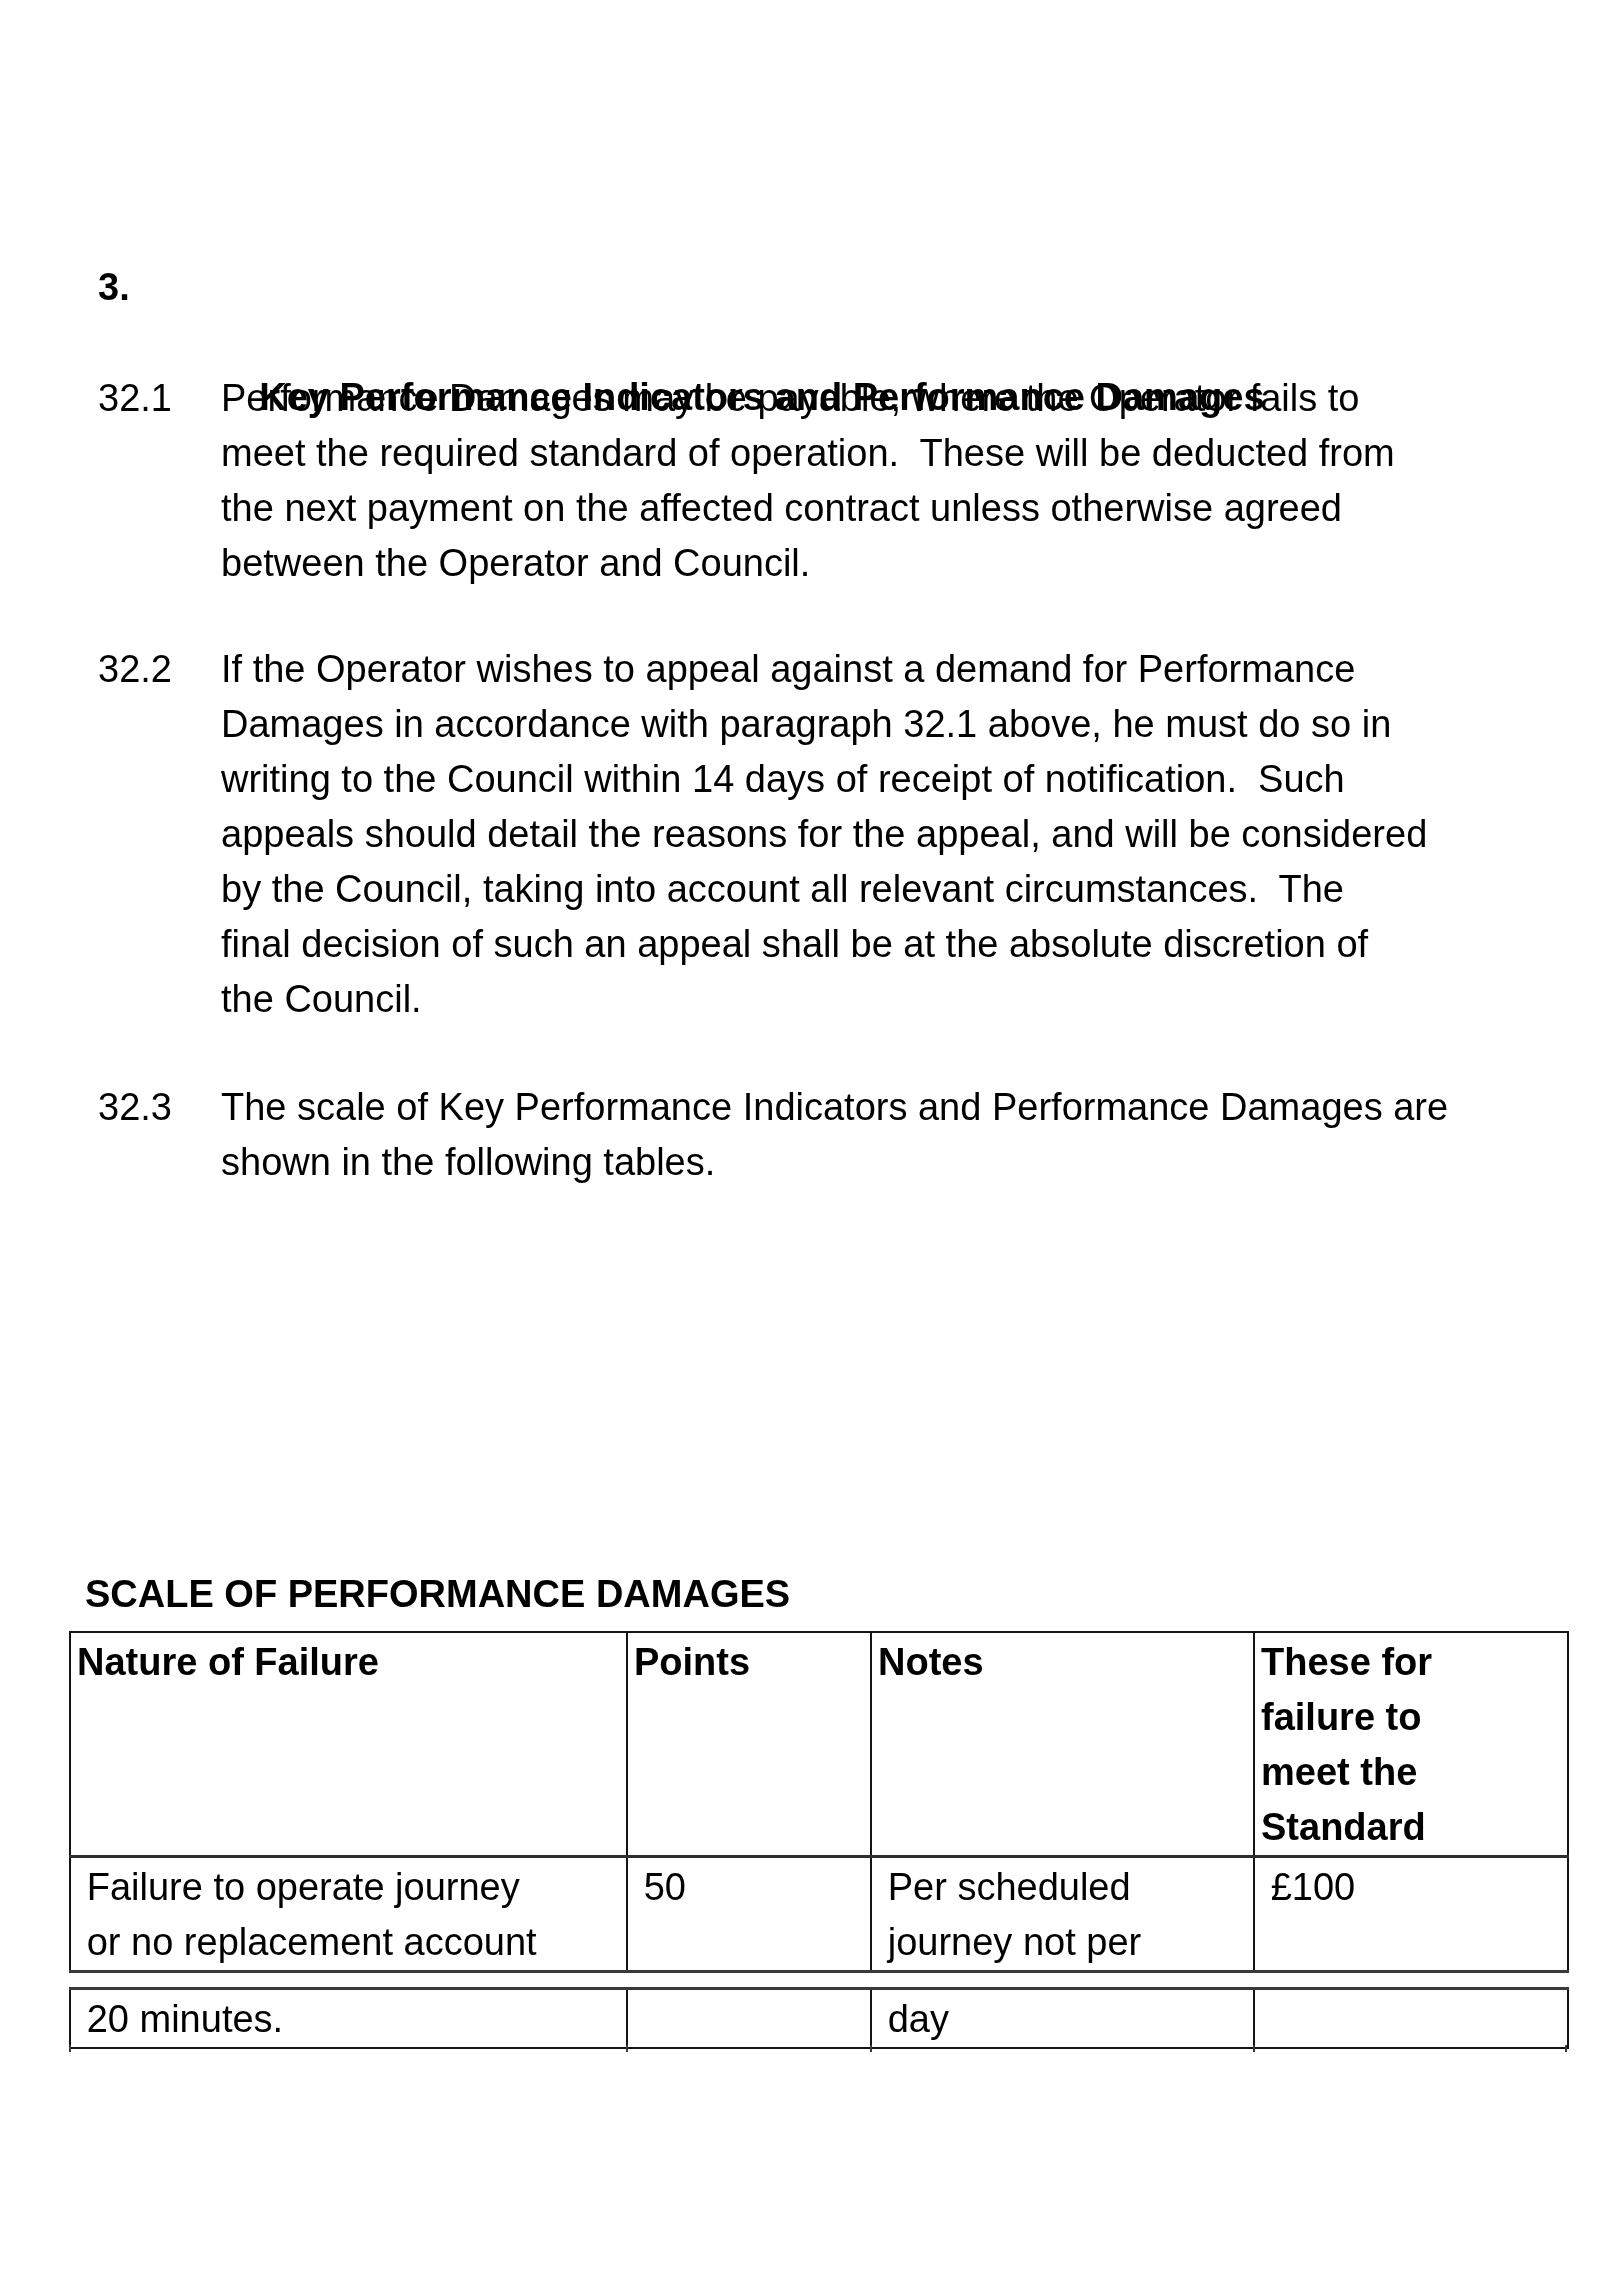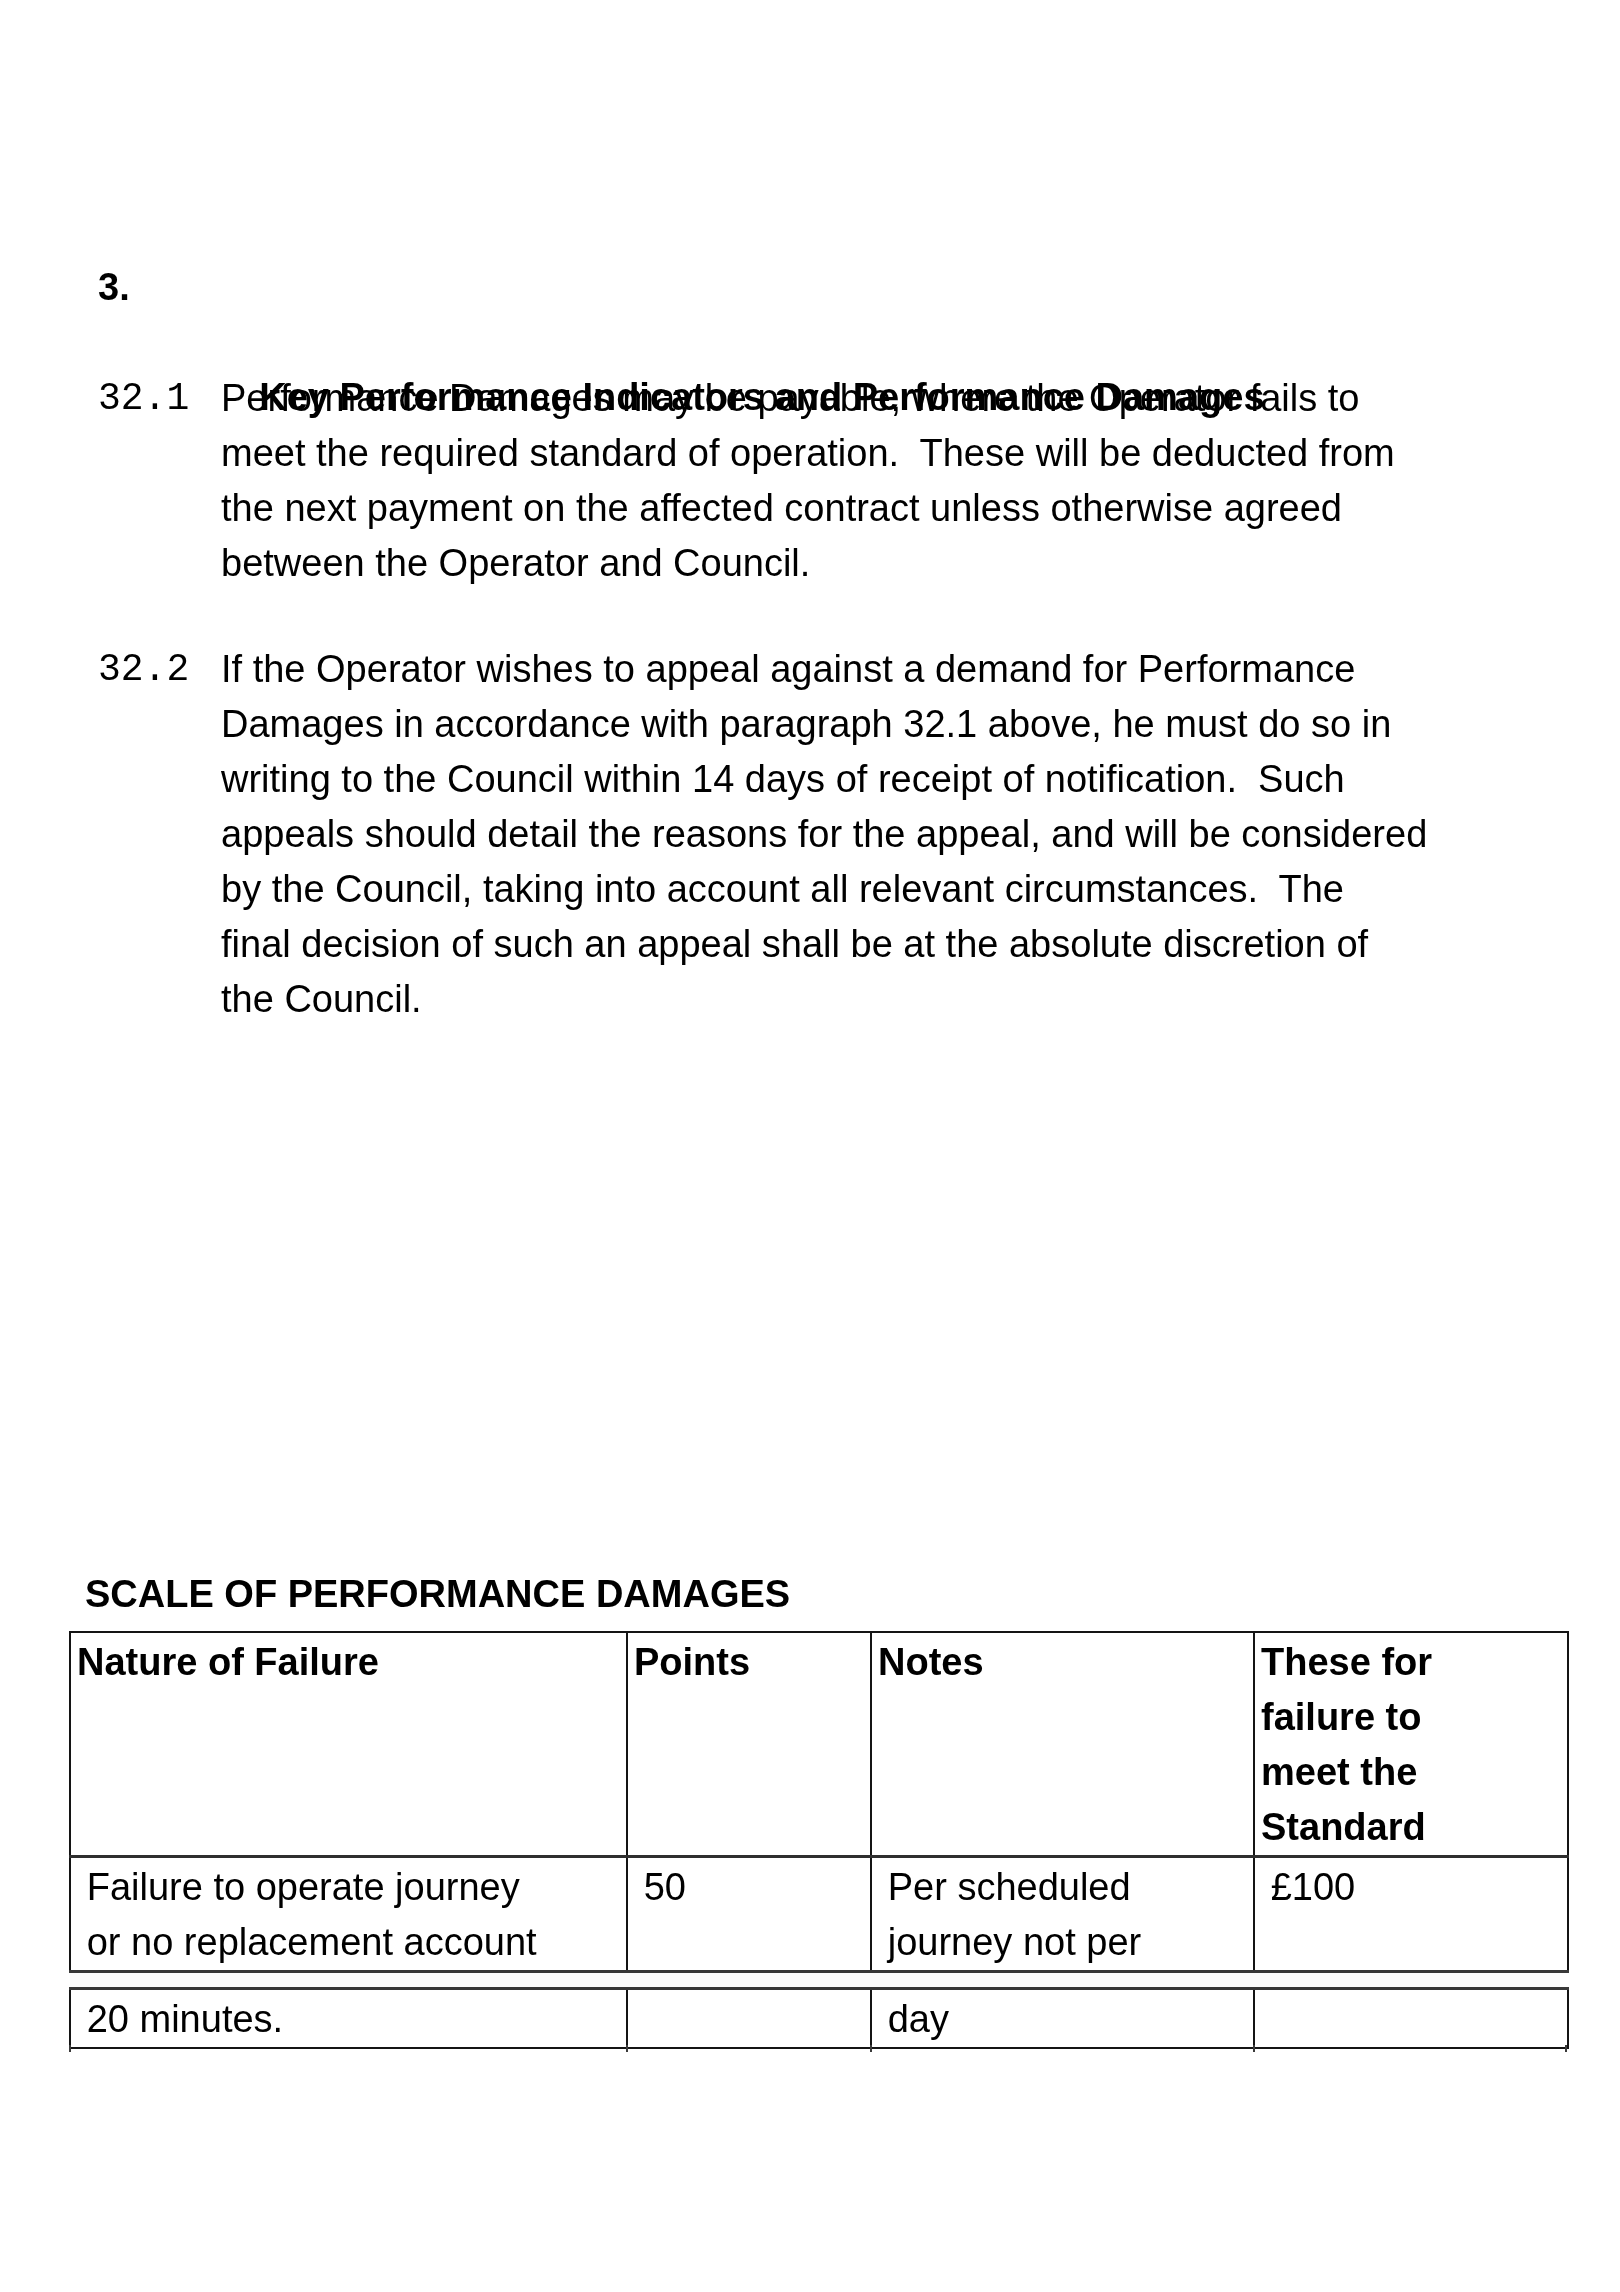--- a/index.html
+++ b/index.html
@@ -26,21 +26,21 @@
     left: 0;
     top: 0;
   }
   .section-heading .htext { margin-left: 119px; display: inline-block; }
   .para {
     position: absolute;
     left: 98px;
     font-size: 38px;
     line-height: 55px;
   }
-  .para .num { position: absolute; left: 0; top: 0; font-family: Liberation Mono, monospace; }
+  .para .num { position: absolute; left: 0; top: 0; }
   .para .pbody { margin-left: 123px; white-space: pre; }
   .p1 { top: 371px; }
   .p2 { top: 642px; }
   .p3 { top: 1080px; }
   .table-title {
     position: absolute;
     top: 1573px;
     left: 85px;
     font-size: 38px;
     line-height: 43px;
@@ -107,20 +107,25 @@
     <span class="num">32.2</span>
     <div class="pbody">If the Operator wishes to appeal against a demand for Performance
 Damages in accordance with paragraph 32.1 above, he must do so in
 writing to the Council within 14 days of receipt of notification.  Such
 appeals should detail the reasons for the appeal, and will be considered
 by the Council, taking into account all relevant circumstances.  The
 final decision of such an appeal shall be at the absolute discretion of
 the Council.</div>
   </div>
 
+  <div class="para p3">
+    <span class="num">32.3</span>
+    <div class="pbody">The scale of Key Performance Indicators and Performance Damages are
+shown in the following tables.</div>
+  </div>
 
   <div class="table-title">SCALE OF PERFORMANCE DAMAGES</div>
 
   <table class="kpi-table t1">
     <colgroup>
       <col style="width:557px">
       <col style="width:244px">
       <col style="width:383px">
       <col style="width:314px">
     </colgroup>

